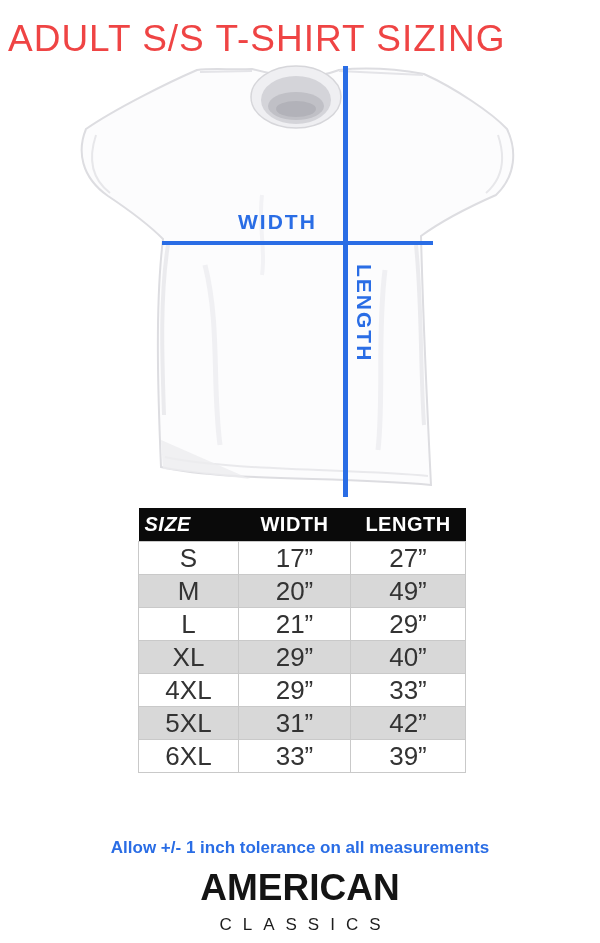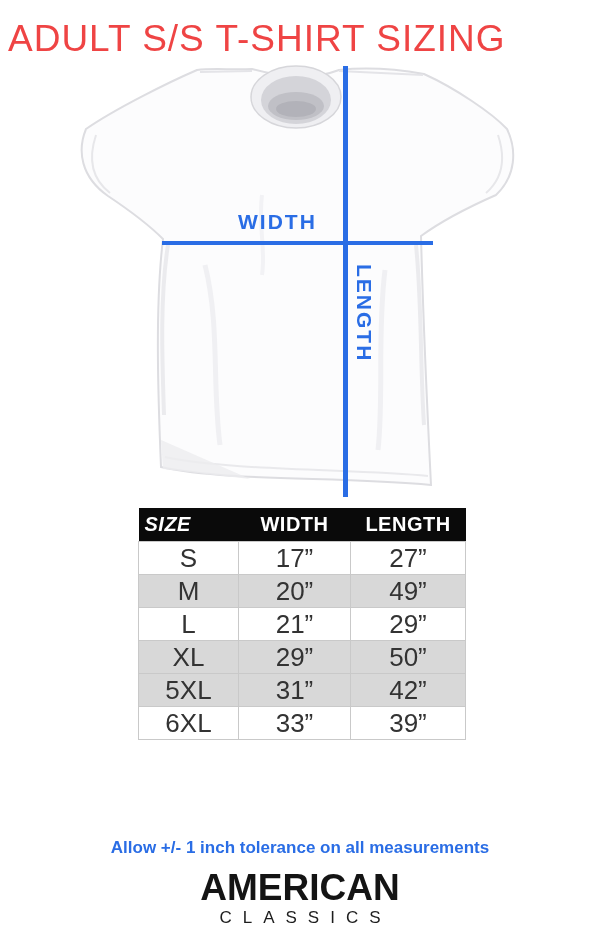--- a/index.html
+++ b/index.html
@@ -57,21 +57,21 @@
     position:absolute;left:0;top:838px;width:600px;text-align:center;margin:0;
     font-size:17px;font-weight:700;color:var(--accent-blue,#2a6de5);
   }
   
   .brand{position:absolute;left:0;top:869px;width:600px;text-align:center;}
   .brand-name{
     font-size:37px;font-weight:800;letter-spacing:0px;color:#141414;line-height:1;
   }
   .brand-subname{
     font-size:17px;font-weight:400;letter-spacing:11px;text-indent:11px;
-    color:#1d1d1d;line-height:1;margin-top:3px;
+    color:#1d1d1d;line-height:1;margin-top:10px;
   }
 </style>
 </head>
 <body>
 
 <div class="page">
 
   <h1 class="title">ADULT S/S T-SHIRT SIZING</h1>
 
   <div class="shirt-area">
@@ -140,21 +140,26 @@
         <td>49”</td>
       </tr>
       <tr>
         <td>L</td>
         <td>21”</td>
         <td>29”</td>
       </tr>
       <tr class="alt">
         <td>XL</td>
         <td>29”</td>
-        <td>50”</td>
+        <td>40”</td>
+      </tr>
+      <tr>
+        <td>4XL</td>
+        <td>29”</td>
+        <td>33”</td>
       </tr>
       <tr class="alt">
         <td>5XL</td>
         <td>31”</td>
         <td>42”</td>
       </tr>
       <tr>
         <td>6XL</td>
         <td>33”</td>
         <td>39”</td>

